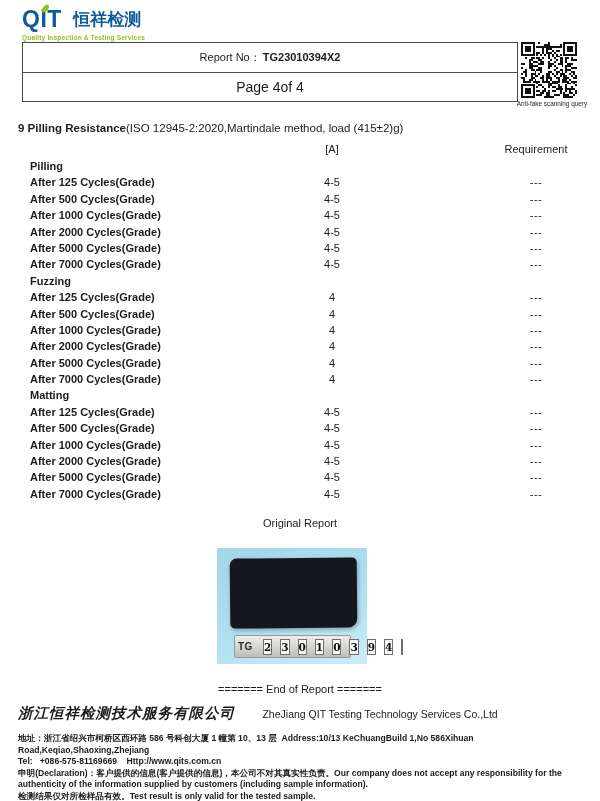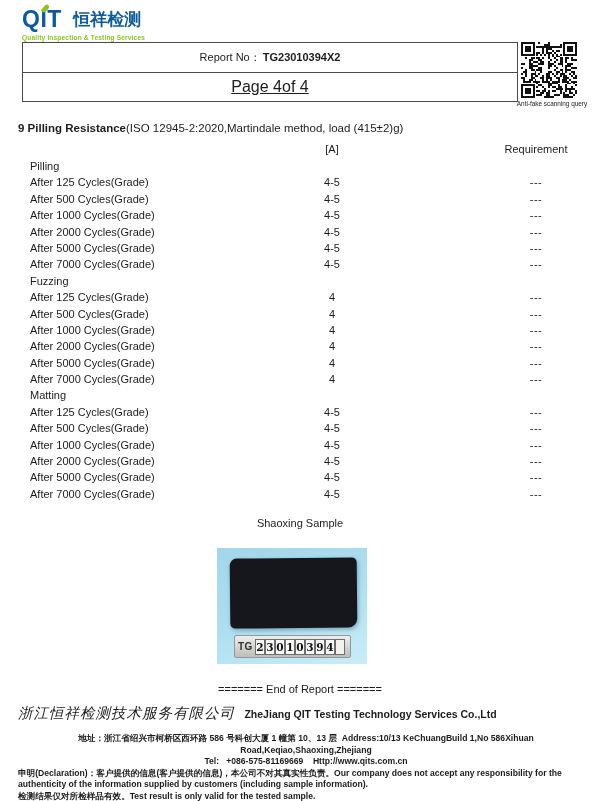--- a/index.html
+++ b/index.html
@@ -19,65 +19,65 @@
 
   
   .hdr-table { position:absolute; left:22px; top:42px; width:496px; height:60px;
                border:1.5px solid #4a4a4a; box-sizing:border-box; display:flex; background:#fff; }
   .hdr-left { width:184px; border-right:1.5px solid #4a4a4a; box-sizing:border-box;
               display:flex; align-items:center; justify-content:center;
               font-weight:bold; font-size:15.5px; letter-spacing:0.3px; }
   .hdr-right { flex:1; display:flex; flex-direction:column; }
   .hdr-right-top { flex:1; border-bottom:1.5px solid #4a4a4a; box-sizing:border-box;
                    display:flex; align-items:center; justify-content:center; font-size:11px; }
-  .hdr-right-bottom { flex:1; display:flex; align-items:center; justify-content:center; font-size:16px;text-decoration:underline; }
+  .hdr-right-bottom { flex:1; display:flex; align-items:center; justify-content:center; font-size:14px; }
   .report-no-value { font-weight:bold; margin-left:2px; }
 
   
   .qr { position:absolute; left:521px; top:42px; width:56px; height:56px; }
   .qr svg { display:block; width:56px; height:56px; }
   .qr-caption { position:absolute; left:500px; top:100px; width:104px; text-align:center;
                 font-size:6.4px; color:#222; }
 
   
   .heading { position:absolute; left:18px; top:122px; font-size:11.5px; }
   .heading b { font-size:11.5px; }
   .colhead-a   { position:absolute; left:232px; top:143px; width:200px; text-align:center; font-size:11px; }
   .colhead-req { position:absolute; left:478px; top:143px; width:116px; text-align:center; font-size:11px; }
 
   .results { position:absolute; left:0; top:158px; width:600px; }
   .trow { position:relative; height:16.4px; line-height:16.4px; font-size:11px; }
-  .c-label { position:absolute; left:30px; white-space:nowrap; }
+  .c-label { position:absolute; left:30px; white-space:nowrap;font-weight:bold; }
   .c-val   { position:absolute; left:232px; width:200px; text-align:center; }
   .c-req   { position:absolute; left:478px; width:116px; text-align:center; letter-spacing:0.5px; }
 
   
   .sample-caption { position:absolute; left:0; top:517px; width:600px; text-align:center; font-size:11px; }
   .photo { position:absolute; left:217px; top:548px; width:150px; height:116px;
            background:linear-gradient(160deg,#a2d6e8 0%,#aedff0 50%,#c9edf8 100%); }
   .fabric { position:absolute; left:13px; top:10px; width:127px; height:70px; background:#16161d;
             border-radius:7px 5px 9px 5px; transform:rotate(-0.6deg);
             box-shadow:1px 2px 4px rgba(30,70,95,0.4); }
   .plate { position:absolute; left:17px; top:87px; width:117px; height:23px;
            background:linear-gradient(#eeeeec,#bdbdb9); border:1px solid #97979a; border-radius:2px;
-           display:flex; align-items:center; padding:0 3px; gap:0; box-sizing:border-box; }
+           display:flex; align-items:center; padding:0 3px; gap:8px; box-sizing:border-box; }
   .plate-prefix { font-size:10px; font-weight:bold; color:#303036; margin-right:2px; letter-spacing:0.5px; }
   .tile { width:10px; height:16px; background:#f7f7f3; border:1px solid #6e6e72;
           font-family:"DejaVu Serif", serif; font-weight:bold; font-size:10.5px; color:#101014;
           display:flex; align-items:center; justify-content:center; box-sizing:border-box; }
   .tile.blank { background:#f2f2ee; }
 
   
   .eor { position:absolute; left:0; top:683px; width:600px; text-align:center; font-size:11px; }
   .company { position:absolute; left:18px; top:704px; width:578px; white-space:nowrap; }
-  .company-cn { font-family:"DejaVu Serif", serif; font-weight:normal; font-style:italic; font-size:14.5px; letter-spacing:1px; }
-  .company-en { font-size:10.5px; margin-left:5px; font-weight:bold; }
+  .company-cn { font-family:"DejaVu Serif", serif; font-weight:bold; font-style:italic; font-size:14.5px; letter-spacing:1px; }
+  .company-en { font-size:10.5px; margin-left:23px; font-weight:normal; }
   .fineprint { position:absolute; left:18px; top:733px; width:576px; font-size:8.6px;
                line-height:11.6px; font-weight:bold; color:#1b1b1b; }
-  .fp-pre { white-space:pre-wrap;text-align:center; }
+  .fp-pre { white-space:pre-wrap; }
 </style>
 </head>
 <body>
 
 <div class="page">
 
   <div class="logo">
     <div class="logo-row">
       <span class="logo-qit"><span>QIT</span><span class="logo-leaf"></span></span>
       <span class="logo-cn">恒祥检测</span>
@@ -603,21 +603,21 @@
         <span class="c-val">4-5</span>
         <span class="c-req">---</span>
       </div>
       <div class="trow">
         <span class="c-label">After 7000 Cycles(Grade)</span>
         <span class="c-val">4-5</span>
         <span class="c-req">---</span>
       </div>
     </div>
 
-  <div class="sample-caption">Shaoxing Sample</div>
+  <div class="sample-caption">Original Report</div>
   <div class="photo">
     <div class="fabric"></div>
     <div class="plate">
       <span class="plate-prefix">TG</span>
     <span class="tile">2</span>
         <span class="tile">3</span>
         <span class="tile">0</span>
         <span class="tile">1</span>
         <span class="tile">0</span>
         <span class="tile">3</span>

